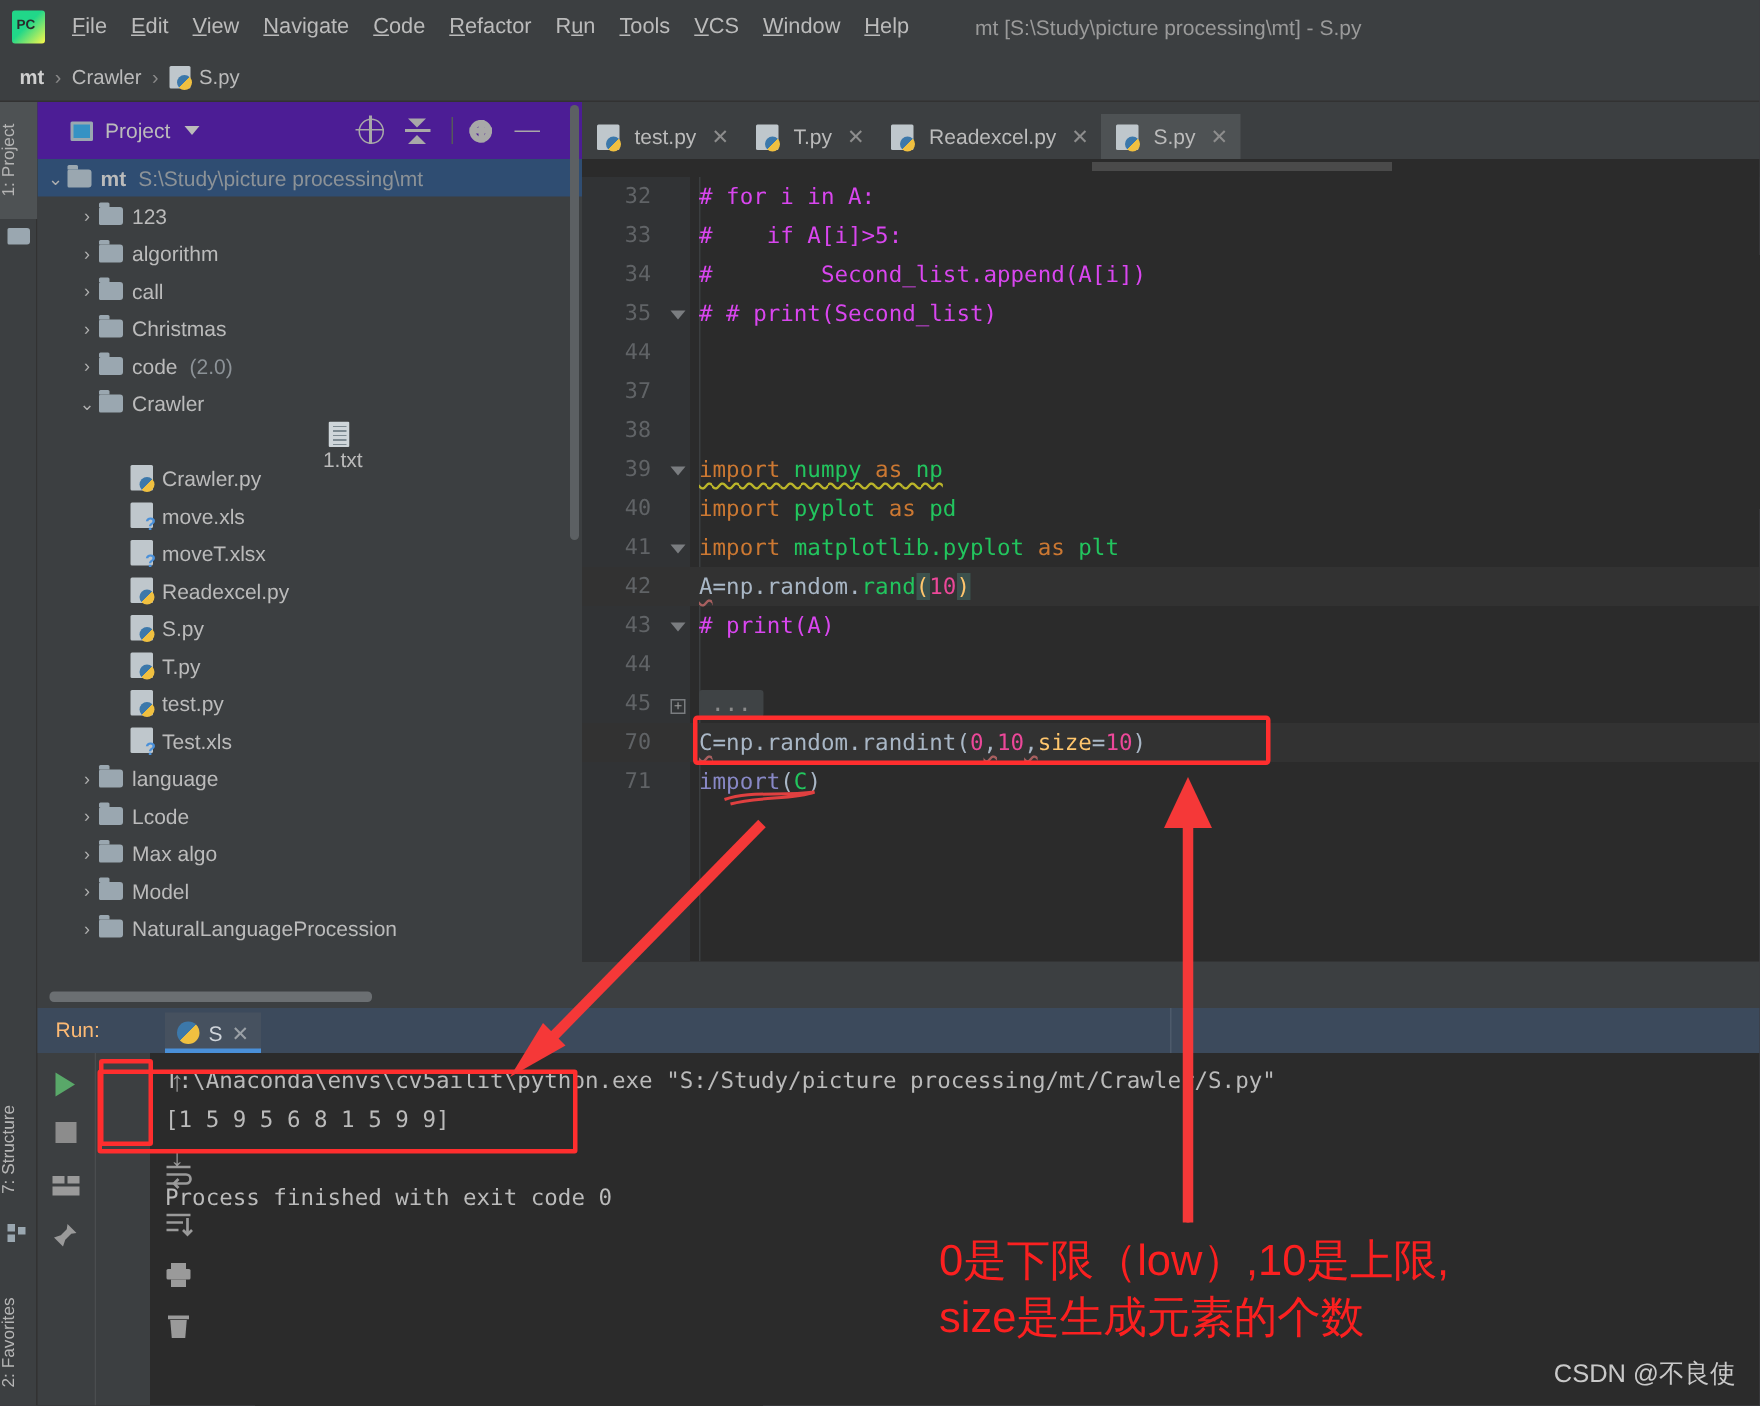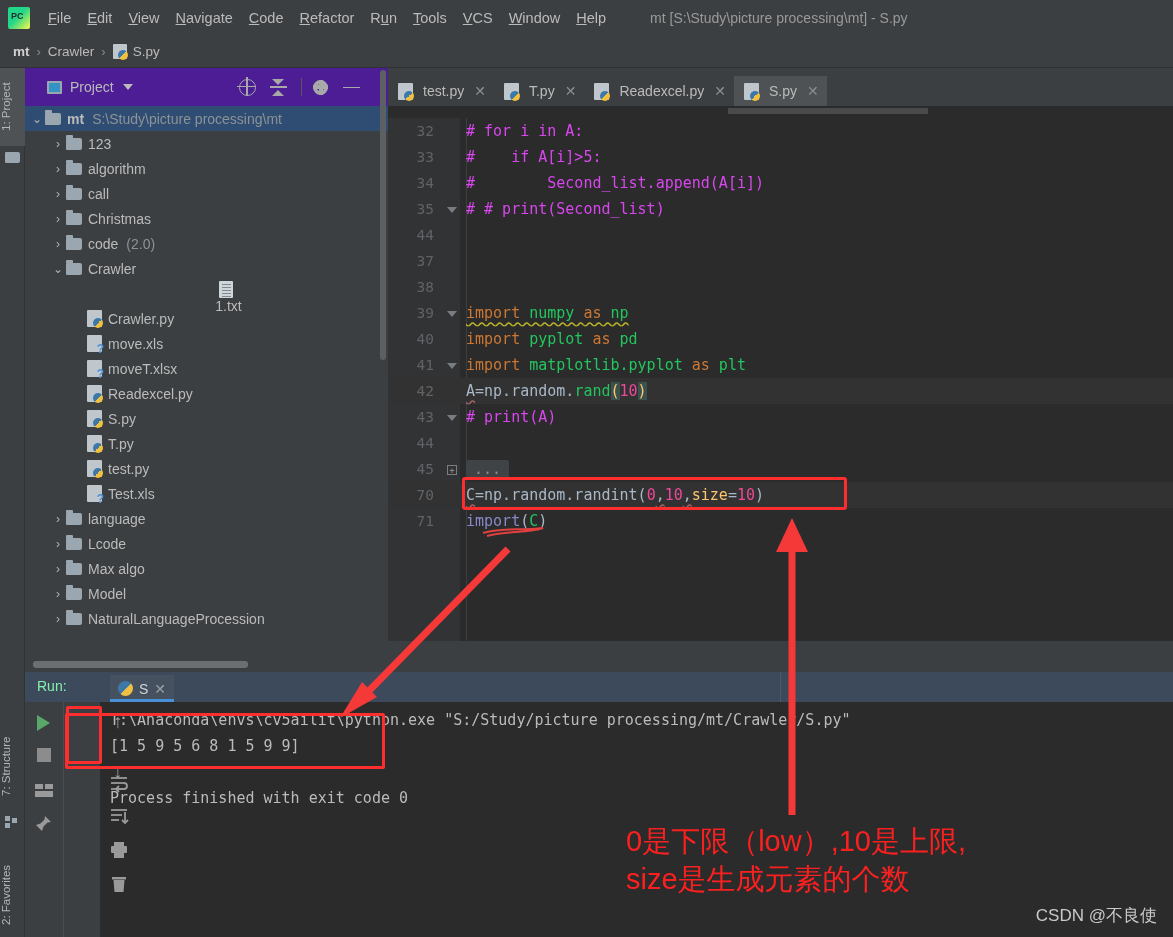--- a/index.html
+++ b/index.html
@@ -249,21 +249,21 @@
   .vguide {
     position:absolute; left:78px; top:12px; width:1px; height:523px; background:#3b3e40;
   }
 
   
   .runtabbar {
     position: absolute; left: 25px; top: 672px; width: 1148px; height: 30px;
     background: #3c4a5c;
   }
   .runlabel {
-    position:absolute; left: 12px; top: 6px; font-size: 14px; color: #86efac; text-align: right;
+    position:absolute; left: 12px; top: 6px; font-size: 14px; color: #fdba74; text-align: right;
   }
   .runtab {
     position:absolute; left: 85px; top: 3px; height: 27px;
     display:flex; align-items:center; gap:6px; padding: 0 8px;
     background:#46515f; font-size:14px; color:#cfd4da;
   }
   .runtab::after {
     content:""; position:absolute; left:0; bottom:0; width:100%; height:3px; background:#4a90d9;
   }
   .runtab .x { color:#9aa0a6; }

